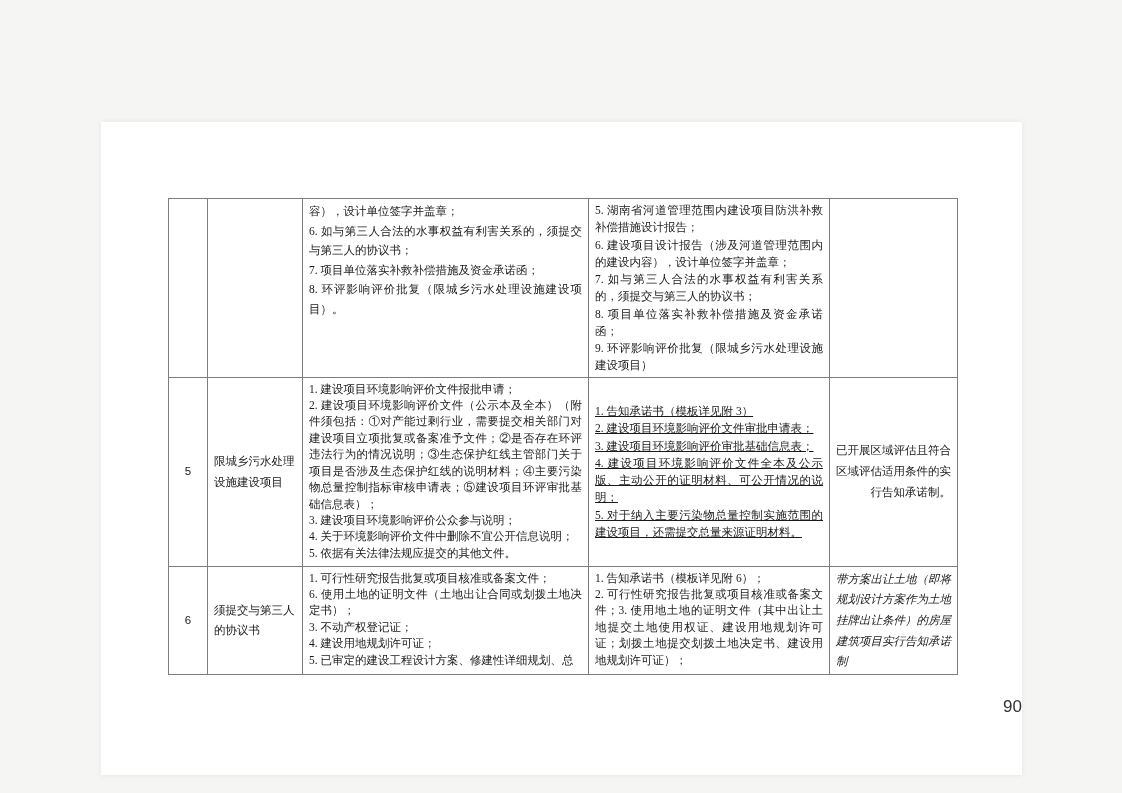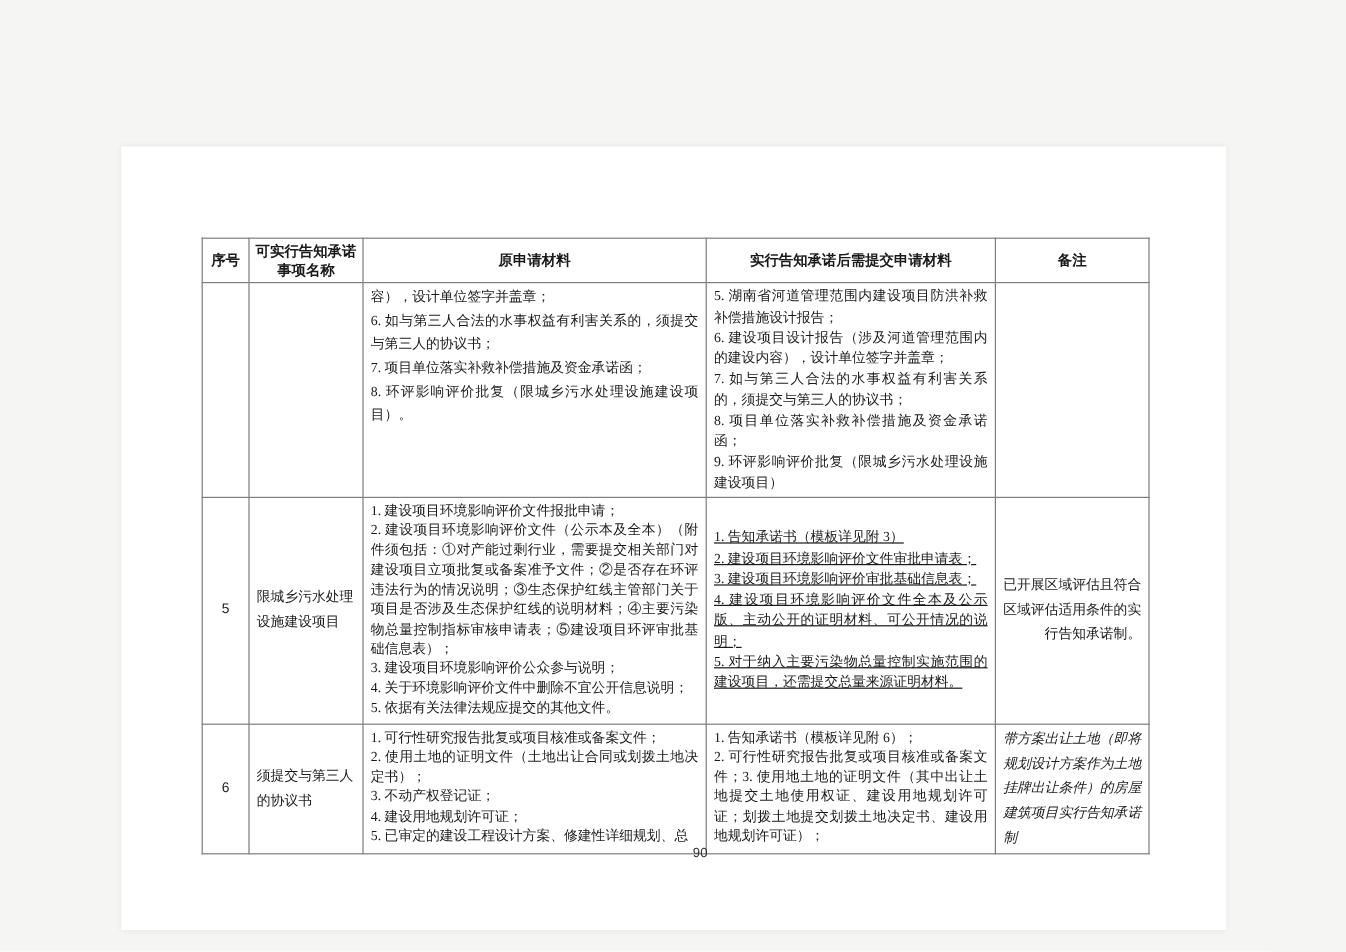--- a/index.html
+++ b/index.html
@@ -88,48 +88,41 @@
     vertical-align: middle;
     line-height: 1.8;
     white-space: normal;
     font-style: italic;
   }
   .page-number {
     position: absolute;
     left: 0;
     right: 0;
     bottom: 58px;
-    text-align: center;
+    text-align: right;
     font-family: "Liberation Sans", sans-serif;
-    font-size: 11px;
+    font-size: 17px;
     color: #333333;
     margin-left: 44px;
   }
 </style>
 </head>
 <body>
 
 <div class="page">
 
   <table class="doc-table">
     <colgroup>
       <col class="c-seq">
       <col class="c-name">
       <col class="c-orig">
       <col class="c-after">
       <col class="c-note">
     </colgroup>
     <tbody>
-      <tr class="r-header">
-        <th>序号</th>
-        <th>可实行告知承诺事项名称</th>
-        <th>原申请材料</th>
-        <th>实行告知承诺后需提交申请材料</th>
-        <th>备注</th>
-      </tr>
 
       <tr class="r-a">
         <td class="seq-cell"></td>
         <td class="name-cell"></td>
         <td class="list-cell lh-loose">容），设计单位签字并盖章；
 6. 如与第三人合法的水事权益有利害关系的，须提交与第三人的协议书；
 7. 项目单位落实补救补偿措施及资金承诺函；
 8. 环评影响评价批复（限城乡污水处理设施建设项目）。</td>
         <td class="list-cell lh-mid">5. 湖南省河道管理范围内建设项目防洪补救补偿措施设计报告；
 6. 建设项目设计报告（涉及河道管理范围内的建设内容），设计单位签字并盖章；
@@ -152,21 +145,21 @@
 3. 建设项目环境影响评价审批基础信息表；
 4. 建设项目环境影响评价文件全本及公示版、主动公开的证明材料、可公开情况的说明；
 5. 对于纳入主要污染物总量控制实施范围的建设项目，还需提交总量来源证明材料。</td>
         <td class="note-cell-center">已开展区域评估且符合区域评估适用条件的实行告知承诺制。</td>
       </tr>
 
       <tr class="r-c">
         <td class="seq-cell">6</td>
         <td class="name-cell">须提交与第三人的协议书</td>
         <td class="list-cell lh-tight">1. 可行性研究报告批复或项目核准或备案文件；
-2. 使用土地的证明文件（土地出让合同或划拨土地决定书）；
+6. 使用土地的证明文件（土地出让合同或划拨土地决定书）；
 3. 不动产权登记证；
 4. 建设用地规划许可证；
 5. 已审定的建设工程设计方案、修建性详细规划、总</td>
         <td class="list-cell lh-tight">1. 告知承诺书（模板详见附 6）；
 2. 可行性研究报告批复或项目核准或备案文件；3. 使用地土地的证明文件（其中出让土地提交土地使用权证、建设用地规划许可证；划拨土地提交划拨土地决定书、建设用地规划许可证）；</td>
         <td class="note-cell-left">带方案出让土地（即将规划设计方案作为土地挂牌出让条件）的房屋建筑项目实行告知承诺制</td>
       </tr>
     </tbody>
   </table>
 

